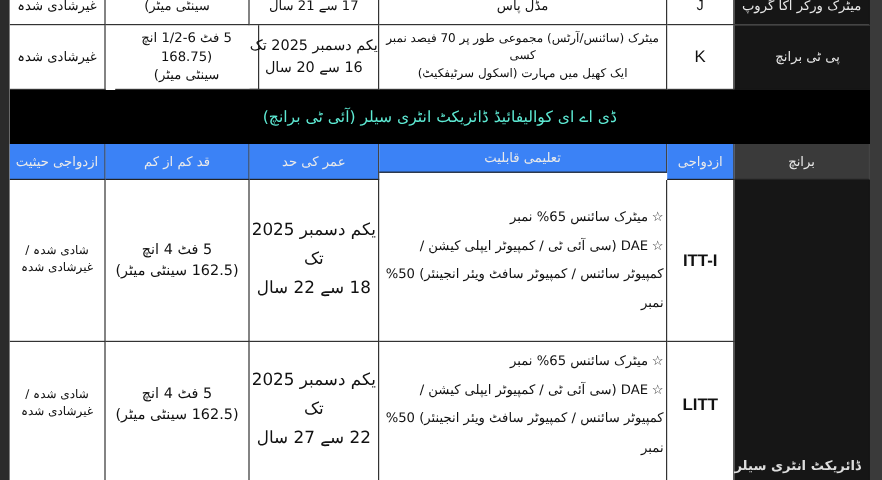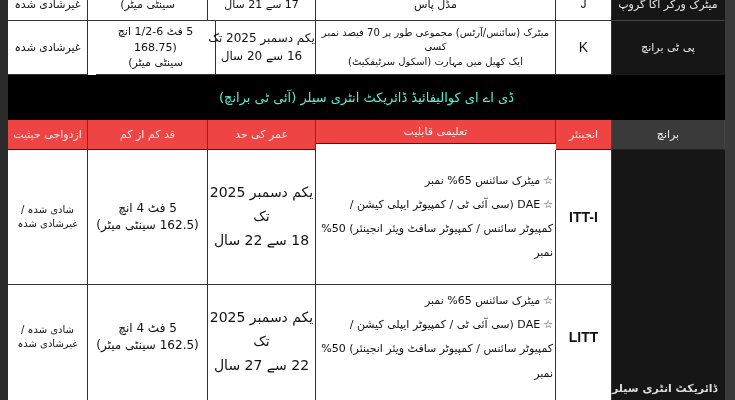--- a/index.html
+++ b/index.html
@@ -15,21 +15,21 @@
   .right-strip { position:absolute; left:725px; top:0; width:10px; height:400px; background:#3a3a3a; }
   .cell {
     position:absolute; box-sizing:border-box;
     border-right:1px solid #333; border-bottom:1px solid #333;
     display:flex; align-items:center; justify-content:center;
     text-align:center; color:#111;
     font-size:11px; line-height:1.45;
   }
   .cell .inner { direction:rtl; }
   .dark { background:#161616; color:#e8e8e8; border-color:#161616; }
-  .hdr { background:#ef4444; color:#eaeaea; font-size:11px; border-right:1px solid #444; border-bottom:1px solid #222; }
+  .hdr { background:#3b82f6; color:#eaeaea; font-size:11px; border-right:1px solid #444; border-bottom:1px solid #222; }
   .banner {
     position:absolute; left:0; top:75px; width:717px; height:45px;
     background:#000; color:#5eead4; display:flex; align-items:center; justify-content:center;
     font-size:13px; direction:rtl;
   }
   .cat { font-size:14px; font-weight:bold; font-family:"Liberation Sans", sans-serif; }
   .age { font-size:14px; line-height:1.7; }
   .qual { justify-content:flex-end; padding-right:2px; }
   .qual .inner { text-align:right; font-size:11px; line-height:2.2; }
   .star { color:#333; margin-left:3px; }
@@ -76,42 +76,42 @@
   </div>
   <div class="cell" style="left:308px;top:21px;width:240px;height:54px;font-size:10px;">
     <div class="inner">
       <div>میٹرک (سائنس/آرٹس) مجموعی طور پر 70 فیصد نمبر کسی</div>
       <div>ایک کھیل میں مہارت (اسکول سرٹیفکیٹ)</div>
     </div>
   </div>
   <div class="cell" style="left:548px;top:21px;width:56px;height:54px;font-size:14px;font-family:'Liberation Sans',sans-serif;">
     <span>K</span>
   </div>
-  <div class="cell dark" style="left:604px;top:21px;width:113px;height:54px;">
+  <div class="cell dark" style="left:604px;top:21px;width:123px;height:54px;">
     <span class="inner">پی ٹی برانچ</span>
   </div>
 
   <div class="banner">
     <span>ڈی اے ای کوالیفائیڈ ڈائریکٹ انٹری سیلر (آئی ٹی برانچ)</span>
   </div>
 
   <div class="cell hdr" style="left:0;top:120px;width:80px;height:30px;">
     <span class="inner">ازدواجی حیثیت</span>
   </div>
   <div class="cell hdr" style="left:80px;top:120px;width:120px;height:30px;">
     <span class="inner">قد کم از کم</span>
   </div>
   <div class="cell hdr" style="left:200px;top:120px;width:108px;height:30px;">
     <span class="inner">عمر کی حد</span>
   </div>
   <div class="cell hdr" style="left:308px;top:120px;width:240px;height:24px;">
     <span class="inner">تعلیمی قابلیت</span>
   </div>
   <div class="cell hdr" style="left:548px;top:120px;width:56px;height:30px;">
-    <span class="inner">انجینئر</span>
+    <span class="inner">ازدواجی</span>
   </div>
   <div class="cell hdr" style="left:604px;top:120px;width:113px;height:30px;background:#3a3a3a;">
     <span class="inner">برانچ</span>
   </div>
 
   <div class="cell" style="left:0;top:150px;width:80px;height:135px;">
     <div class="inner" style="font-size:10px;">
       <div>شادی شدہ /</div>
       <div>غیرشادی شدہ</div>
     </div>

